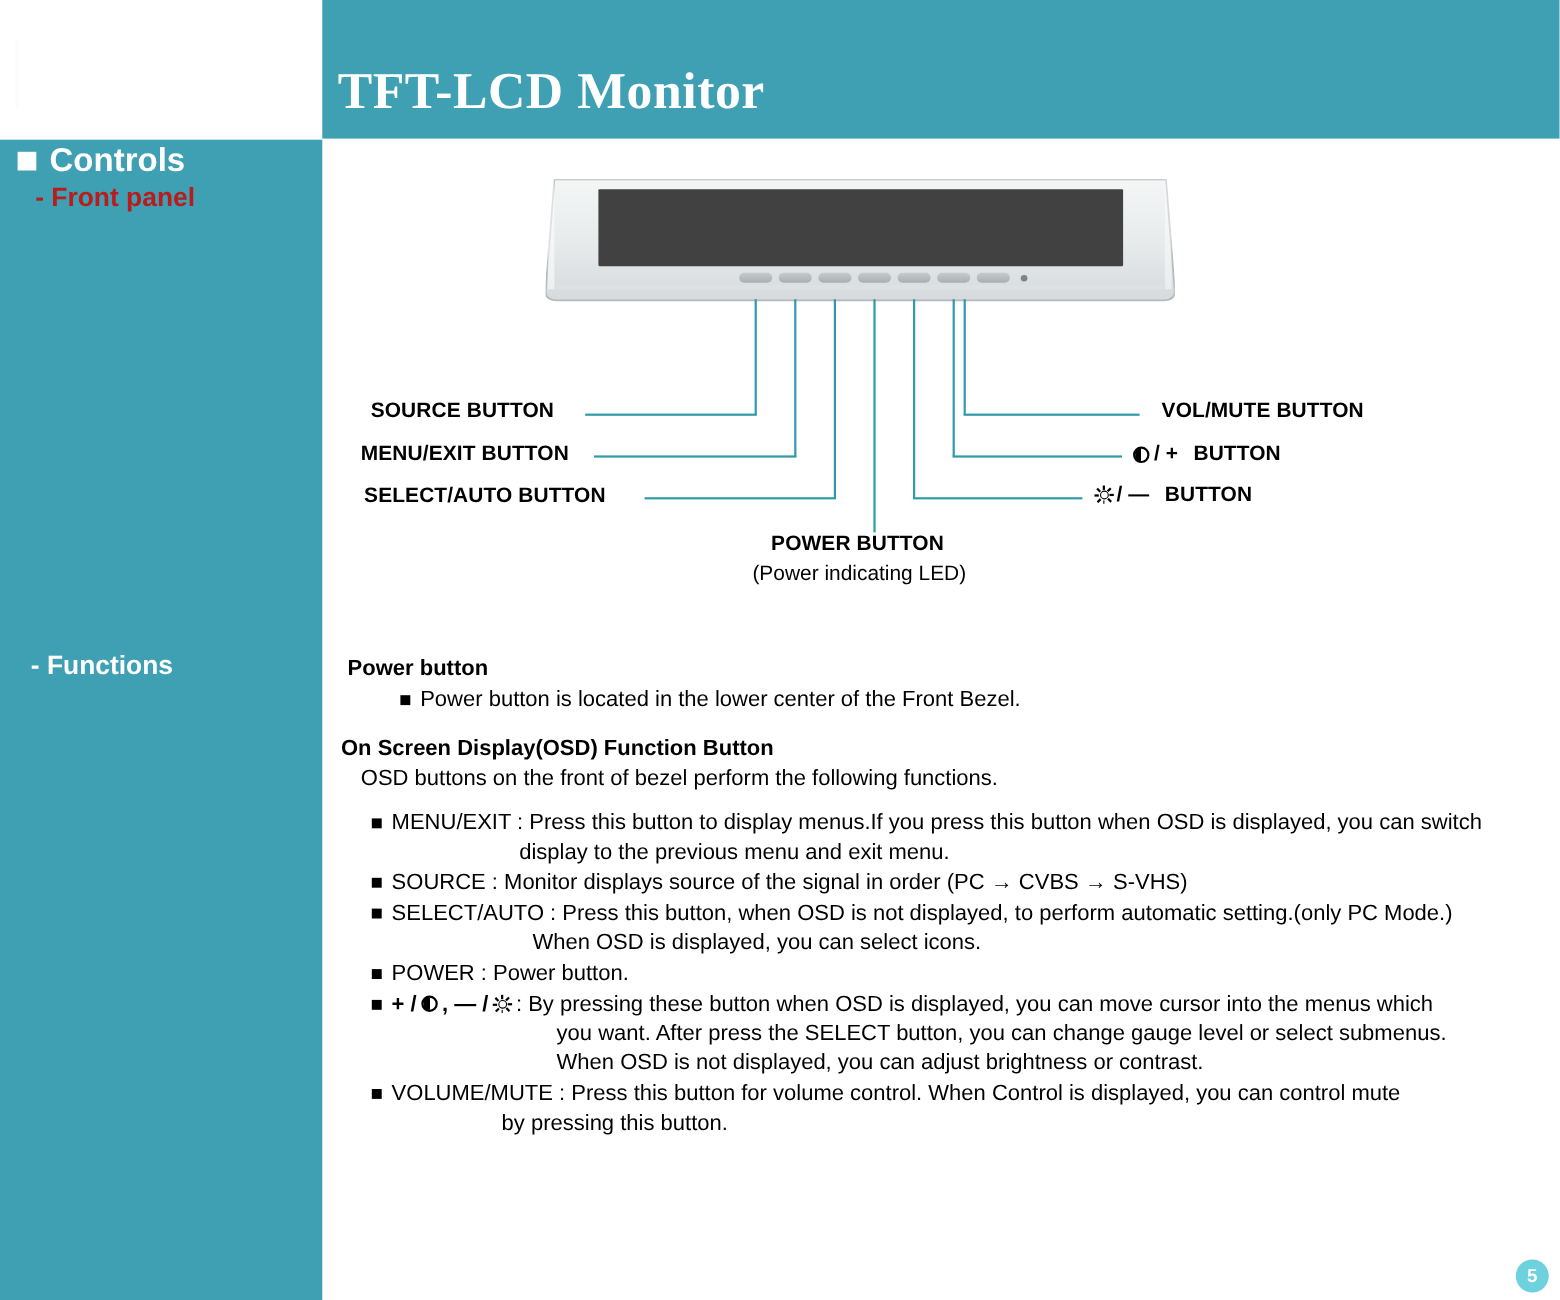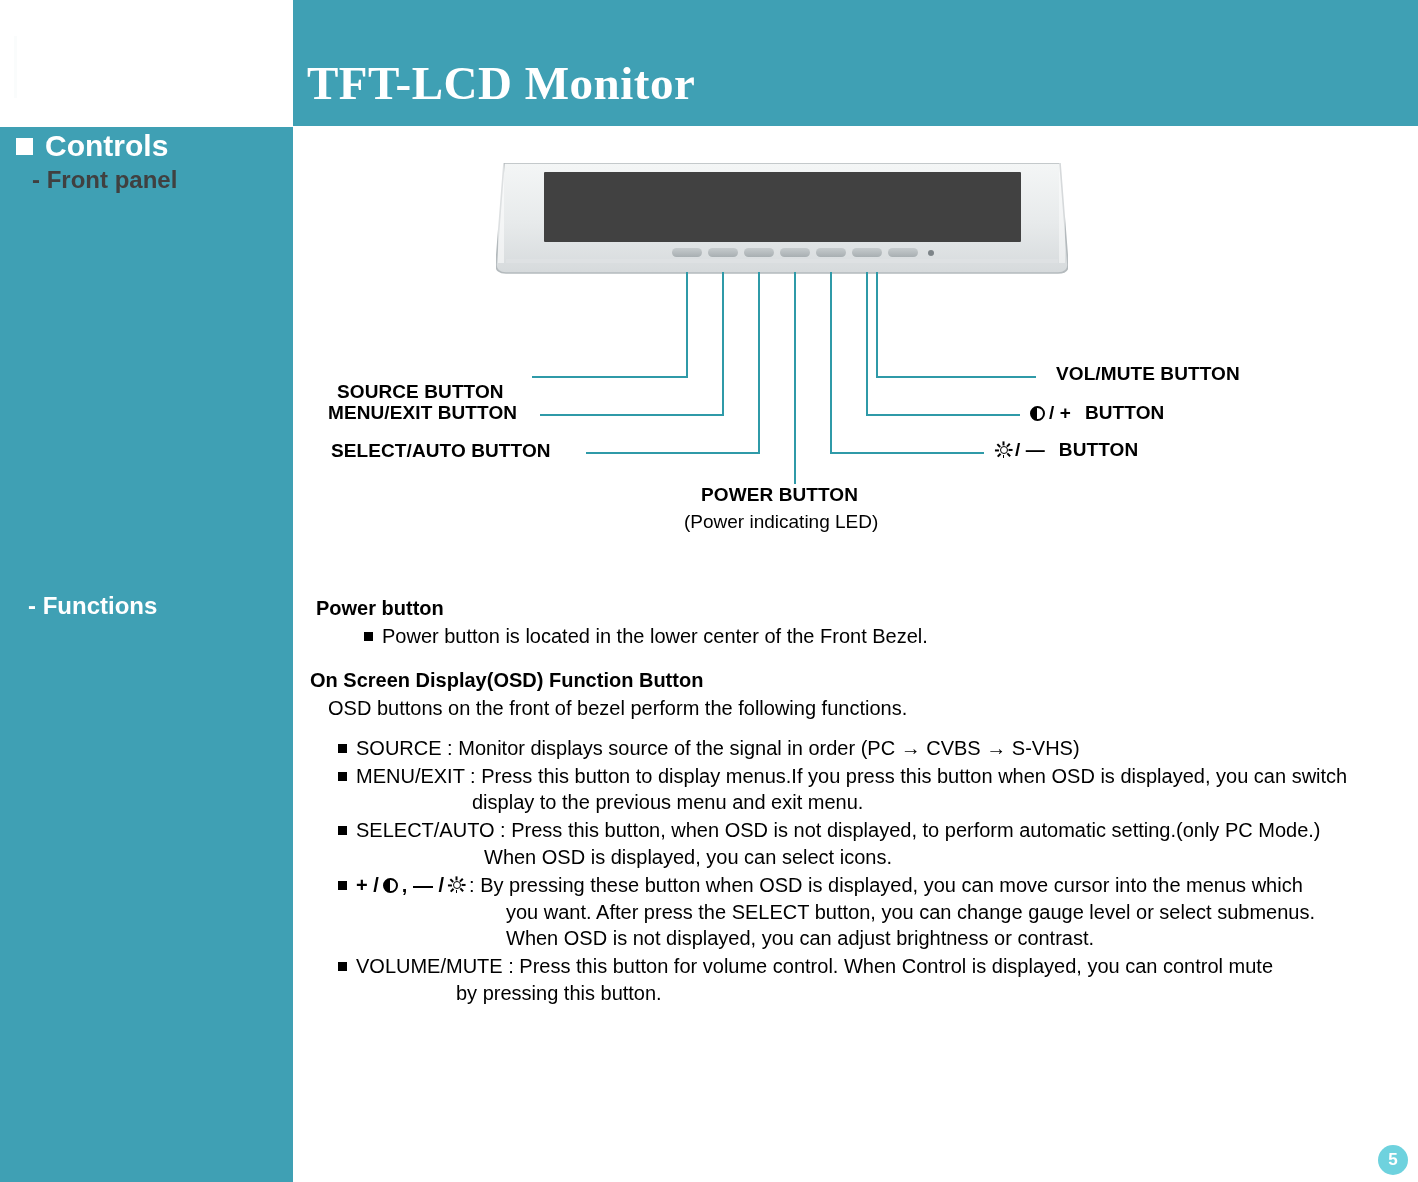--- a/index.html
+++ b/index.html
@@ -71,21 +71,21 @@
   .sq-marker {
     width: 17px;
     height: 17px;
     background: #ffffff;
     display: inline-block;
   }
   .sb-front {
     position: absolute;
     left: 32px;
     top: 166px;
-    color: #404040;
+    color: #b91c1c;
     font-weight: bold;
     font-size: 24px;
     white-space: nowrap;
   }
   .sb-functions {
     position: absolute;
     left: 28px;
     top: 592px;
     color: #ffffff;
     font-weight: bold;
@@ -352,21 +352,21 @@
 
   <div class="lead v" style="left:830px; top:272px; height:181px;"></div>
   <div class="lead h" style="left:830px; top:452px; width:154px;"></div>
 
   <div class="lead v" style="left:866px; top:272px; height:143px;"></div>
   <div class="lead h" style="left:866px; top:414px; width:154px;"></div>
 
   <div class="lead v" style="left:876px; top:272px; height:105px;"></div>
   <div class="lead h" style="left:876px; top:376px; width:160px;"></div>
 
-  <div class="label" style="left:337px; top:381px;">SOURCE BUTTON</div>
+  <div class="label" style="left:337px; top:363px;">SOURCE BUTTON</div>
   <div class="label" style="left:328px; top:402px;">MENU/EXIT BUTTON</div>
   <div class="label" style="left:331px; top:440px;">SELECT/AUTO BUTTON</div>
 
   <div class="label" style="left:1056px; top:363px;">VOL/MUTE BUTTON</div>
 
   <div class="label" style="left:1030px; top:402px; display:flex; align-items:center; gap:4px;">
     <span class="contrast-ico icon-inline"></span>
     <span>/ +</span>
     <span style="width:6px"></span>
     <span>BUTTON</span>
@@ -401,29 +401,32 @@
       </ul>
     </div>
 
 
     <div>
       <div class="sec-head">On Screen Display(OSD) Function Button</div>
       <div class="note">OSD buttons on the front of bezel perform the following functions.</div>
 
       <ul class="osd-list">
         <li>
-          <span>SOURCE : Monitor displays source of the signal in order (PC → CVBS → S-VHS)</span>
-        </li>
-        <li>
           <span>MENU/EXIT : Press this button to display menus.If you press this button when OSD is displayed, you can switch</span>
           <span class="cont i1">display to the previous menu and exit menu.</span>
         </li>
         <li>
+          <span>SOURCE : Monitor displays source of the signal in order (PC → CVBS → S-VHS)</span>
+        </li>
+        <li>
           <span>SELECT/AUTO : Press this button, when OSD is not displayed, to perform automatic setting.(only PC Mode.)</span>
           <span class="cont i2">When OSD is displayed, you can select icons.</span>
+        </li>
+        <li>
+          <span>POWER : Power button.</span>
         </li>
         <li>
           <span style="display:inline-flex; align-items:center; gap:4px;">
             <b>+ /</b>
             <span class="contrast-ico"></span>
             <b>, — /</b>
             <span class="sun-ico">
               <span class="core"></span>
               <i style="transform:rotate(0deg)"></i>
                 <i style="transform:rotate(45deg)"></i>

